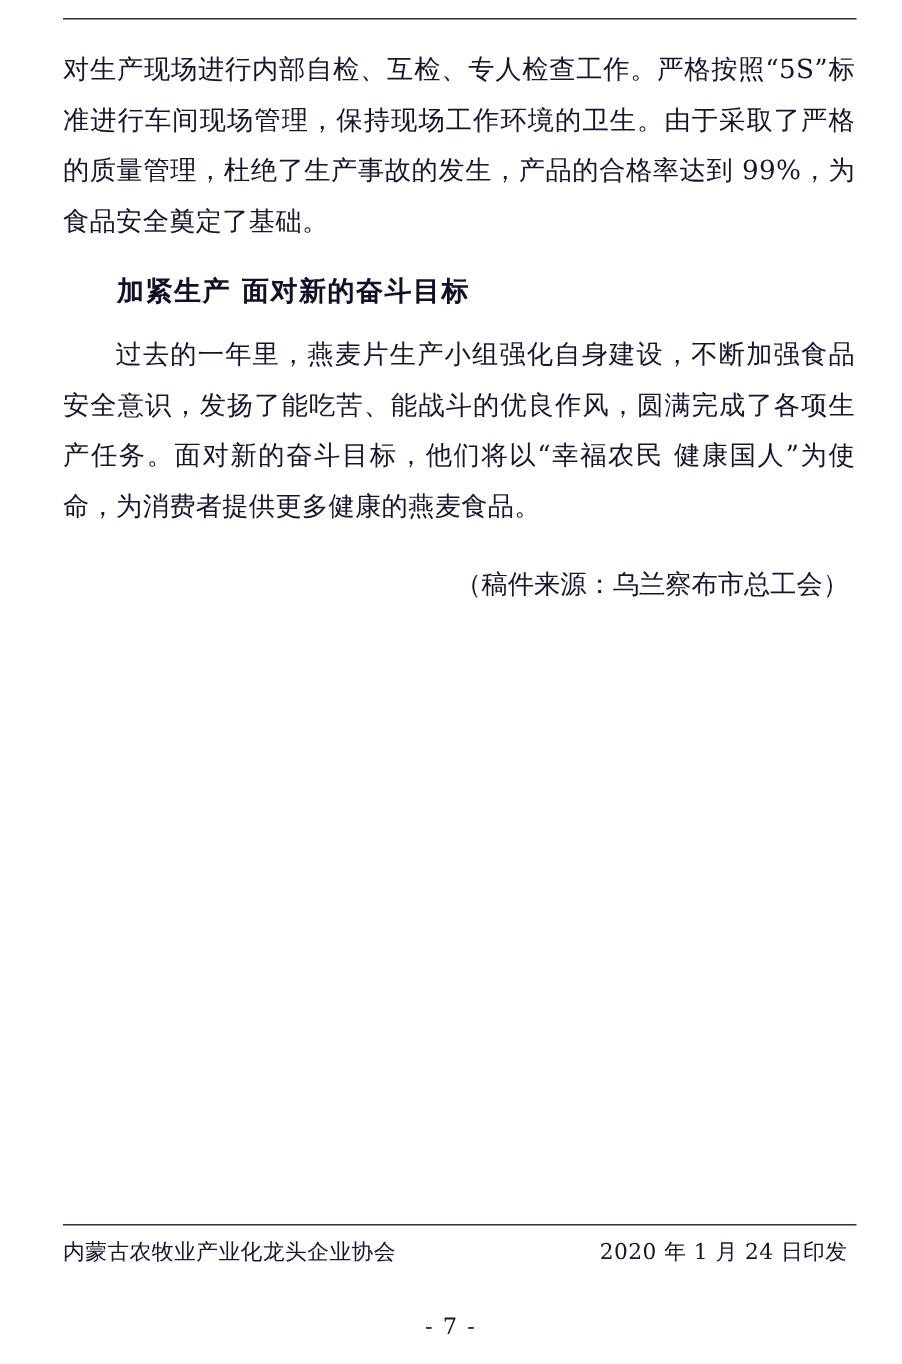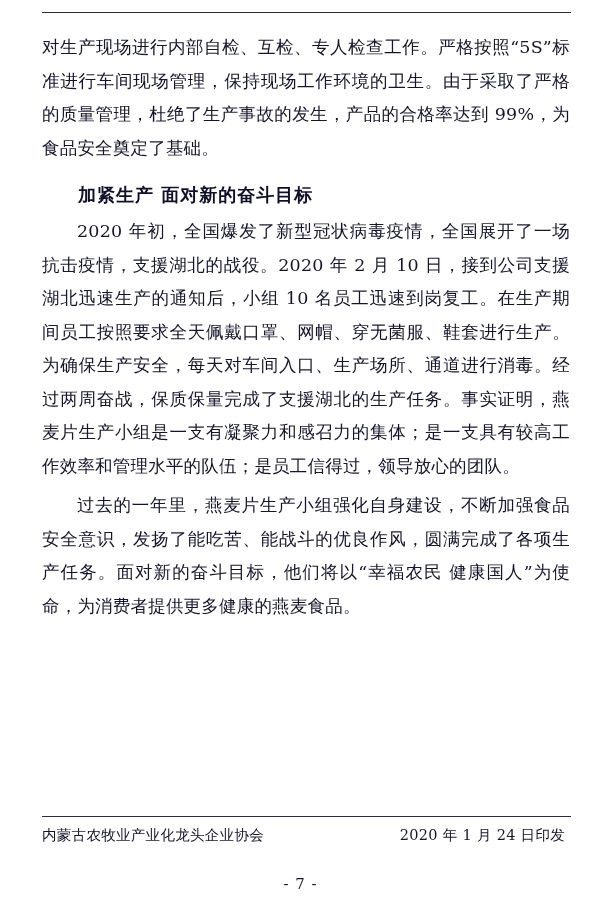--- a/index.html
+++ b/index.html
@@ -117,26 +117,26 @@
   <div class="rule rule-top"></div>
 
   <div class="content">
 
     <p class="para cont">对生产现场进行内部自检、互检、专人检查工作。严格按照“5S”标准进行车间现场管理，保持现场工作环境的卫生。由于采取了严格的质量管理，杜绝了生产事故的发生，产品的合格率达到 99%，为食品安全奠定了基础。</p>
 
     <div class="spacer-sm"></div>
 
     <h2 class="section-title">加紧生产 面对新的奋斗目标</h2>
 
-    <p class="para indent">2020 年初，全国爆发了新型冠状病毒疫情，全国展开了一场抗击疫情，支援湖北的战役。2020 年 2 月 10 日，接到公司支援湖北迅速生产的通知后，小组 10 名员工迅速到岗复工。在生产期间员工按照要求全天佩戴口罩、网帽、穿无菌服、鞋套进行生产。为确保生产安全，每天对车间入口、生产场所、通道进行消毒。经过两周奋战，保质保量完成了支援湖北的生产任务。事实证明，燕麦片生产小组是一支有凝聚力和感召力的集体；是一支具有较高工作效率和管理水平的队伍；是员工信得过，领导放心的团队。</p>
 
     <div class="spacer-sm"></div>
 
     <p class="para indent">过去的一年里，燕麦片生产小组强化自身建设，不断加强食品安全意识，发扬了能吃苦、能战斗的优良作风，圆满完成了各项生产任务。面对新的奋斗目标，他们将以“幸福农民 健康国人”为使命，为消费者提供更多健康的燕麦食品。</p>
 
+    <p class="source-line">（稿件来源：乌兰察布市总工会）</p>
 
   </div>
 
   <div class="footer-wrap">
     <div class="footer-rule"></div>
     <div class="footer-row">
       <span class="footer-left">内蒙古农牧业产业化龙头企业协会</span>
       <span class="footer-right">2020 年 1 月 24 日印发</span>
     </div>
   </div>

